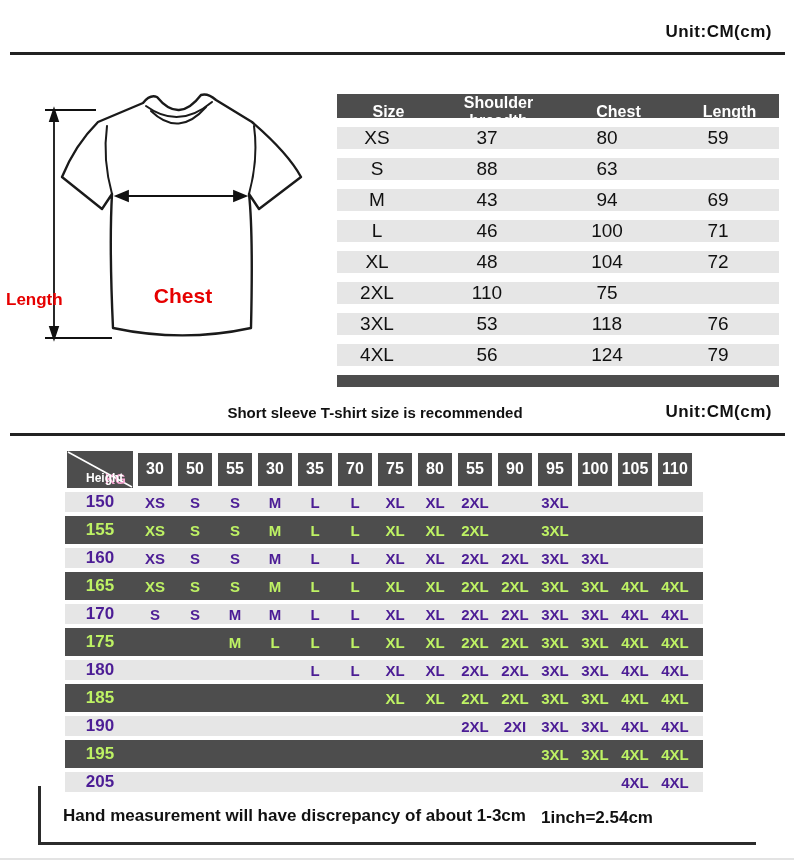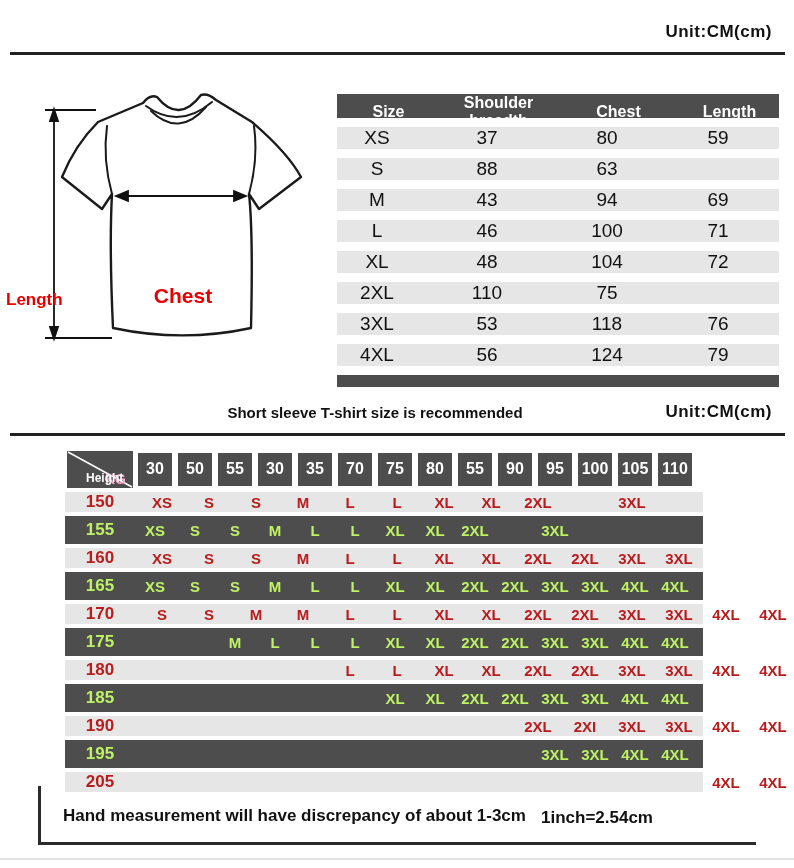--- a/index.html
+++ b/index.html
@@ -39,21 +39,21 @@
   
   .fit-table{position:absolute;left:65px;top:450px;width:638px;}
   .ft-header{display:grid;grid-template-columns:70px repeat(14,40px);height:38px;align-items:center;}
   .ft-corner{position:relative;width:66px;height:37px;background:#4d4d4d;}
   .ft-corner .kg{position:absolute;top:20px;right:7px;color:#f9a8d4;font-weight:700;font-size:14px;}
   .ft-corner .hgt{position:absolute;bottom:3px;left:4px;color:#fff;font-weight:700;font-size:12px;padding-left:15px;}
   .ft-col{display:flex;align-items:center;justify-content:center;}
   .ft-wbox{width:34px;height:33px;background:#4d4d4d;color:#fff;font-weight:700;font-size:16px;
            display:flex;align-items:center;justify-content:center;}
   .ft-row{display:grid;grid-template-columns:70px repeat(14,40px);height:28px;box-sizing:border-box;}
-  .ft-row.light{background:#e6e6e6;border-top:4px solid #fff;border-bottom:4px solid #fff;color:#b91c1c;gap:7px;}
+  .ft-row.light{background:#e6e6e6;border-top:4px solid #fff;border-bottom:4px solid #fff;color:#4c1d95;}
   .ft-row.dark{background:#4d4d4d;color:#bef264;}
   .ft-hcell{display:flex;align-items:center;justify-content:center;font-weight:700;font-size:17px;}
   .ft-cell{display:flex;align-items:center;justify-content:center;font-weight:700;font-size:15px;}
 
   
   .bottom-note{position:absolute;left:38px;top:786px;width:718px;height:59px;box-sizing:border-box;
                border-left:3px solid #2b2b2b;border-bottom:3px solid #2b2b2b;}
   .note-text{position:absolute;left:22px;top:20px;font-size:17px;font-weight:700;}
   .inch-note{position:absolute;left:500px;top:22px;font-size:17px;font-weight:700;}
   .bottom-edge{position:absolute;left:0;width:794px;top:858px;height:2px;background:#e3e3e3;}

